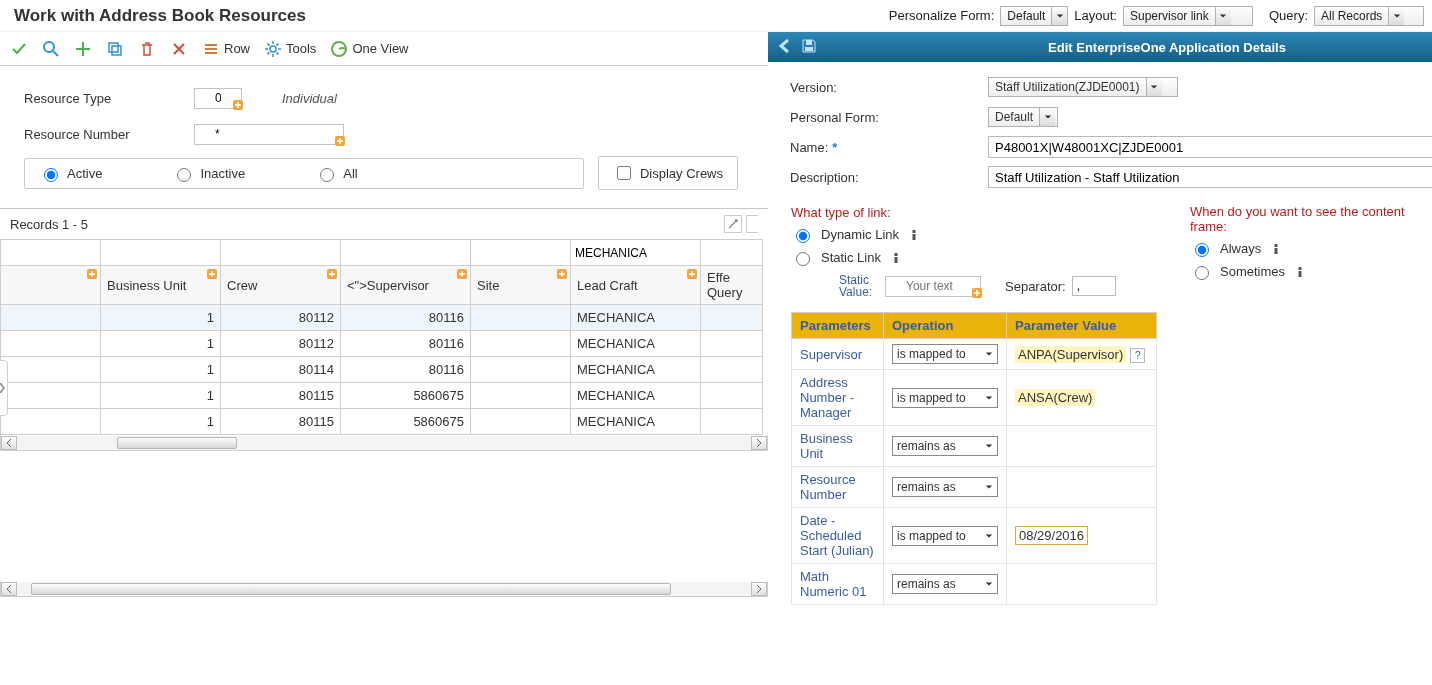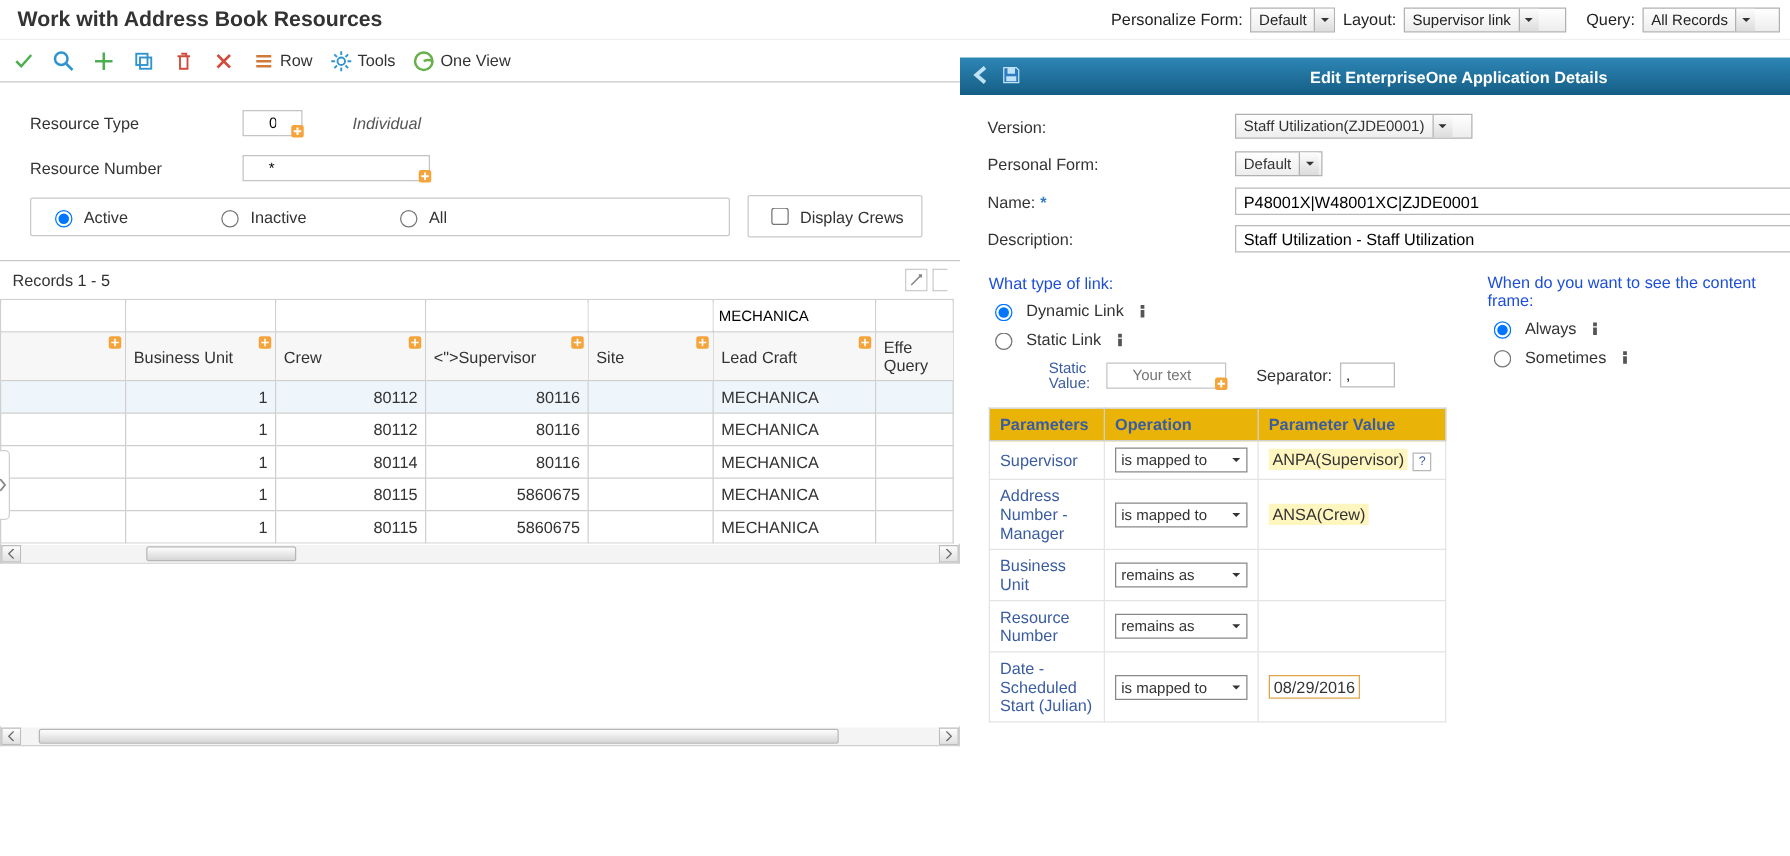--- a/index.html
+++ b/index.html
@@ -5,21 +5,21 @@
   * { box-sizing: border-box; }
   html, body { margin:0; padding:0; height:100%; font-family: Arial, Helvetica, sans-serif; font-size:13px; color:#333; background:#fff; }
   .top-bar { height:32px; display:flex; align-items:center; border-bottom:1px solid #f0f0f0; background:#fff; }
   .top-bar .title { font-weight:bold; font-size:17px; padding-left:14px; flex:0 0 auto; color:#333; }
   .top-bar .spacer { flex:1 1 auto; }
   .top-bar .controls { display:flex; align-items:center; gap:6px; padding-right:8px; font-size:13px; color:#222; }
   .combo { display:inline-flex; align-items:center; border:1px solid #b1b1b1; background:linear-gradient(#fff,#ededed); height:20px; position:relative; font-size:12px; }
   .combo .combo-txt { padding:0 6px; white-space:nowrap; }
   .combo .combo-btn { width:16px; height:100%; border-left:1px solid #b1b1b1; display:flex; align-items:center; justify-content:center; background:linear-gradient(#fdfdfd,#dcdcdc); cursor:pointer; }
   .combo .combo-btn svg { width:8px; height:8px; }
-  .main { display:flex;align-items:center; }
+  .main { display:flex; }
   .left { width:768px; flex:0 0 768px; }
   .right { flex:1 1 auto; position:relative; }
   .toolbar { height:34px; border-bottom:1px solid #c9c9c9; display:flex; align-items:center; gap:14px; padding-left:10px; background:#fff; }
   .tb-item { display:flex; align-items:center; gap:4px; font-size:13px; color:#333; cursor:pointer; }
   .tb-icon { width:18px; height:18px; display:flex; align-items:center; justify-content:center; }
   .form-block { padding:14px 16px 12px 24px; }
   .f-row { display:flex; align-items:center; height:36px; }
   .f-label { width:170px; font-size:13px; color:#333; }
   .f-input { border:1px solid #c4c4c4; height:21px; font-size:12px; padding:0 20px; background:#fff; }
   .inp-wrap { position:relative; display:inline-block; }
@@ -48,21 +48,21 @@
   .right .panel-hdr { height:30px; background:linear-gradient(#2d86b5,#155e86); display:flex; align-items:center; color:#fff; font-size:13px; font-weight:bold; padding:0 8px; }
   .right .panel-hdr .hdr-icons { display:flex; align-items:center; gap:6px; margin-right:12px; }
   .right .panel-hdr .hdr-title { flex:1; text-align:center; }
   .right .panel-body { padding:10px 16px 4px 22px; }
   .pr { display:flex; align-items:center; min-height:30px; }
   .pl { width:198px; font-size:13px; color:#333; }
   .pv input[type=text] { height:22px; border:1px solid #b9b9b9; padding:0 6px; font-size:13px; width:508px; background:#fff; }
   .aster { color:#2e7bc2; font-weight:bold; margin-left:4px; }
   .two-col { display:flex; gap:30px; margin-top:12px; }
   .link-box { width:370px; border:1px solid transparent; }
-  .qhead { color:#1d4ed8; font-size:13px; margin-bottom:6px; }
+  .qhead { color:#b91c1c; font-size:13px; margin-bottom:6px; }
   .opt { display:flex; align-items:center; gap:8px; margin:6px 0; font-size:13px; cursor:pointer; }
   .info-i { width:14px; height:14px; display:inline-flex; align-items:center; justify-content:center; }
   .sv-row { display:flex; align-items:center; gap:6px; font-size:13px; color:#3a67a7; margin-top:8px;margin-left:48px; }
   .sv-row .lab { color:#3a5ca0; width:40px; font-size:12px; line-height:12px; }
   .sep-in { width:44px; height:20px; border:1px solid #b9b9b9; font-size:12px; padding:0 4px; }
   .param-table { border-collapse:collapse; margin-top:14px; font-size:13px; }
   .param-table th { color:#3a5ca0; font-weight:bold; text-align:left; border:1px solid #d0d0d0; padding:5px 8px; background:#eab308; }
   .param-table td { border:1px solid #e4e4e4; padding:5px 8px; vertical-align:middle; }
   .plink { color:#3a5ca0; }
   .op-select { border:1px solid #888; height:20px; width:106px; display:flex; align-items:center; justify-content:space-between; background:#fff; cursor:pointer; font-size:12px; padding:0 4px; }
@@ -548,20 +548,32 @@
                   <td>
                     <div class="op-select">
                       <span>is mapped to</span>
                       <svg viewBox="0 0 10 10">
                         <path d="M1 3 L5 7 L9 3" fill="#333"></path>
                       </svg>
                     </div>
                   </td>
                   <td><span class="outline">08/29/2016</span></td>
                 </tr>
+                <tr>
+                  <td class="plink">Math Numeric 01</td>
+                  <td>
+                    <div class="op-select">
+                      <span>remains as</span>
+                      <svg viewBox="0 0 10 10">
+                        <path d="M1 3 L5 7 L9 3" fill="#333"></path>
+                      </svg>
+                    </div>
+                  </td>
+                  <td></td>
+                </tr>
               </tbody>
           </table>
         </div>
 
         <div class="content-box">
           <div class="qhead">When do you want to see the content frame:</div>
           <label class="opt">
             <input type="radio" name="when" checked="" style="">
               <span>Always</span>
             <span class="info-i">

